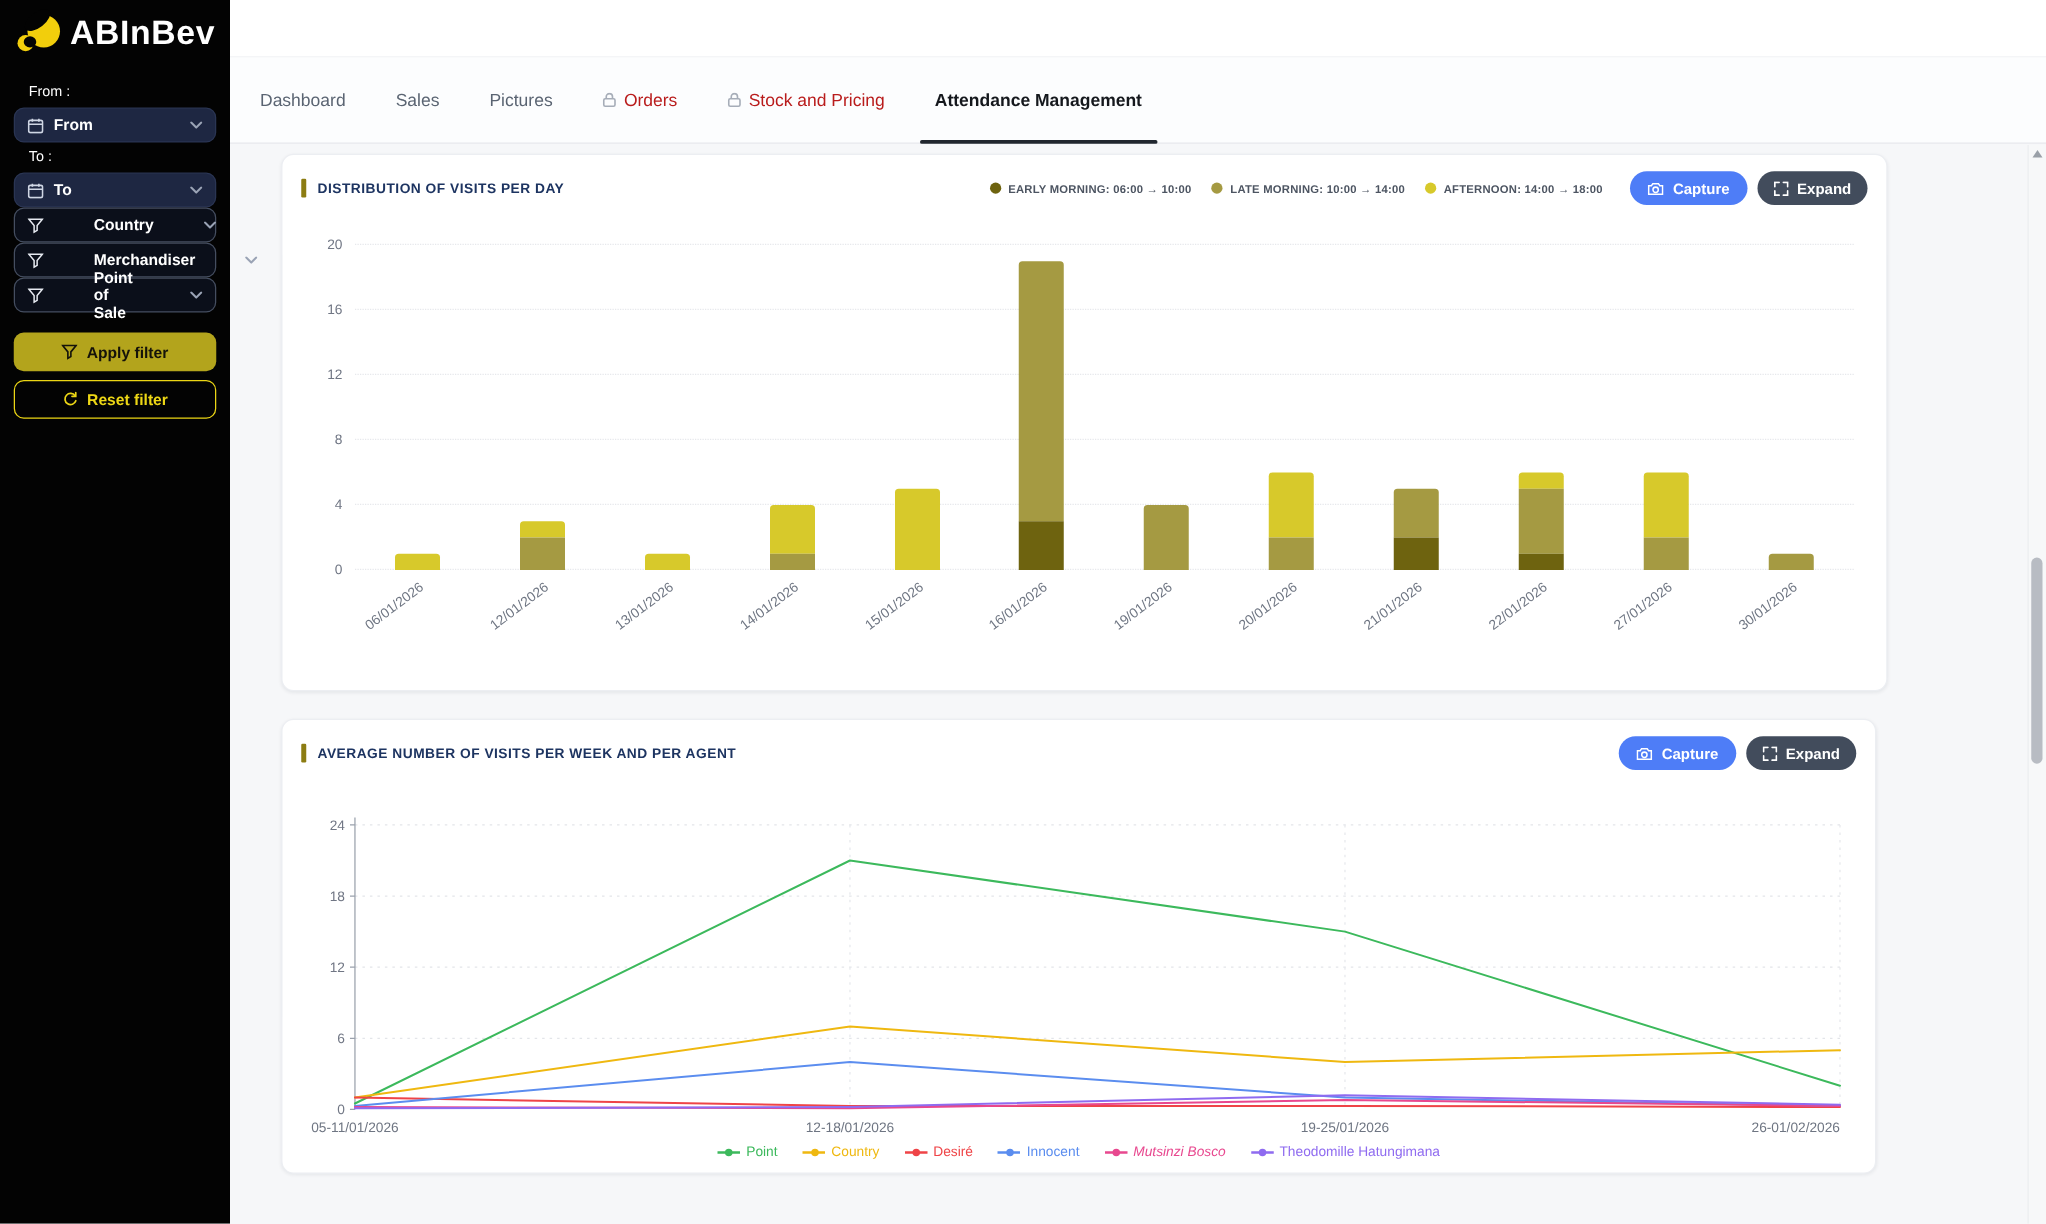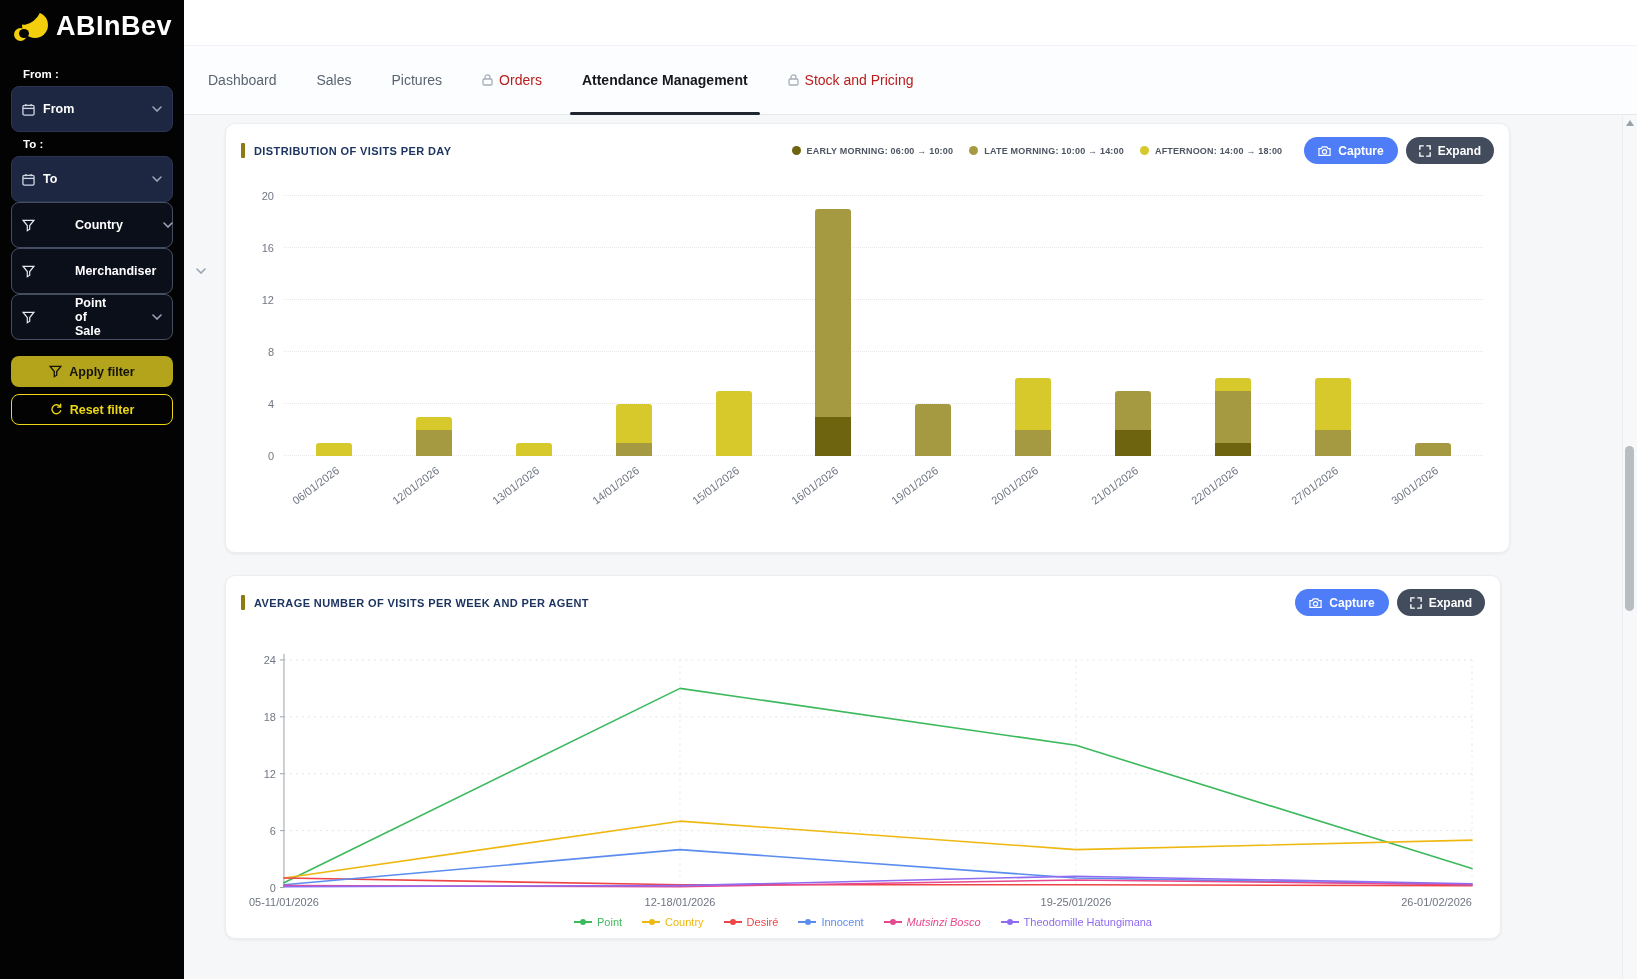--- a/index.html
+++ b/index.html
@@ -9,22 +9,22 @@
   
   .sidebar { width:184px; height:100%; background:#030303; flex:0 0 184px; color:#fff; }
   .logo { display:flex; align-items:center; gap:8px; padding:10px 12px 12px 14px; }
   .logo-mark { position:relative; width:34px; height:32px; flex:0 0 34px; }
   .logo-mark .c1 { position:absolute; right:0; top:2px; width:26px; height:26px; background:#f2ce0c; border-radius:50%; }
   .logo-mark .c2 { position:absolute; right:6px; top:0px; width:24px; height:12px; background:#030303; border-radius:50%; transform:rotate(-38deg); }
   .logo-mark .c3 { position:absolute; left:0; bottom:1px; width:13px; height:13px; background:#f2ce0c; border-radius:50%; }
   .logo-mark .c4 { position:absolute; left:5px; bottom:4px; width:10px; height:9px; background:#030303; border-radius:50%; }
   .logo-text { font-size:27px; font-weight:bold; letter-spacing:.5px; color:#fff; }
   .filters { padding:8px 11px; }
-  .filter-label { font-size:11.5px; font-weight:bold; color:#fff; margin:6px 2px 6px;padding-left:10px; }
-  .select { display:flex; align-items:center; gap:8px; height:46px; border-radius:8px; padding:0 10px; cursor:pointer; font-size:12.5px; font-weight:bold; color:#fff; }
+  .filter-label { font-size:11.5px; font-weight:normal; color:#fff; margin:6px 2px 6px;padding-left:10px; }
+  .select { display:flex; align-items:center; gap:8px; height:28px; border-radius:8px; padding:0 10px; cursor:pointer; font-size:12.5px; font-weight:bold; color:#fff; }
   .select.navy { background:#1e2742; border:1px solid #2a3553; }
   .select.darkline { background:#0b0f1a; border:1px solid #454e60;gap:40px; }
   .select .lbl { flex:1; }
   .select svg { flex:0 0 auto; }
   .btn-apply { width:100%; height:31px; margin-top:16px; background:#b3a41c; color:#15130a; border:none; border-radius:8px; font-size:12.5px; font-weight:bold; display:flex; align-items:center; justify-content:center; gap:7px; cursor:pointer; font-family:inherit; }
   .btn-reset { width:100%; height:31px; margin-top:7px; background:transparent; color:#ecd615; border:1.5px solid #ecd615; border-radius:8px; font-size:12.5px; font-weight:bold; display:flex; align-items:center; justify-content:center; gap:7px; cursor:pointer; font-family:inherit; }
 
   
   .main { flex:1; display:flex; flex-direction:column; position:relative; min-width:0; }
   .topbar { height:46px; background:#ffffff; border-bottom:1px solid #f1f2f5; }
@@ -172,29 +172,29 @@
         <button class="tab">
           <span>Pictures</span>
         </button>
         <button class="tab locked">
           <svg width="11" height="12" viewBox="0 0 11 12" fill="none" stroke="#a6adb8" stroke-width="1.3">
             <rect x="1" y="5" width="9" height="6" rx="1.2"></rect>
             <path d="M3 5V3.4a2.5 2.5 0 0 1 5 0V5"></path>
           </svg>
           <span>Orders</span>
         </button>
-        <button class="tab active">
-          <span>Attendance Management</span>
-        </button>
         <button class="tab locked">
           <svg width="11" height="12" viewBox="0 0 11 12" fill="none" stroke="#a6adb8" stroke-width="1.3">
             <rect x="1" y="5" width="9" height="6" rx="1.2"></rect>
             <path d="M3 5V3.4a2.5 2.5 0 0 1 5 0V5"></path>
           </svg>
           <span>Stock and Pricing</span>
+        </button>
+        <button class="tab active">
+          <span>Attendance Management</span>
         </button>
       </nav>
 
     <div class="content">
 
       <section class="card card1">
         <div class="card-head">
           <div class="head-left">
             <span class="accent"></span>
             <h2 class="card-title">DISTRIBUTION OF VISITS PER DAY</h2>

